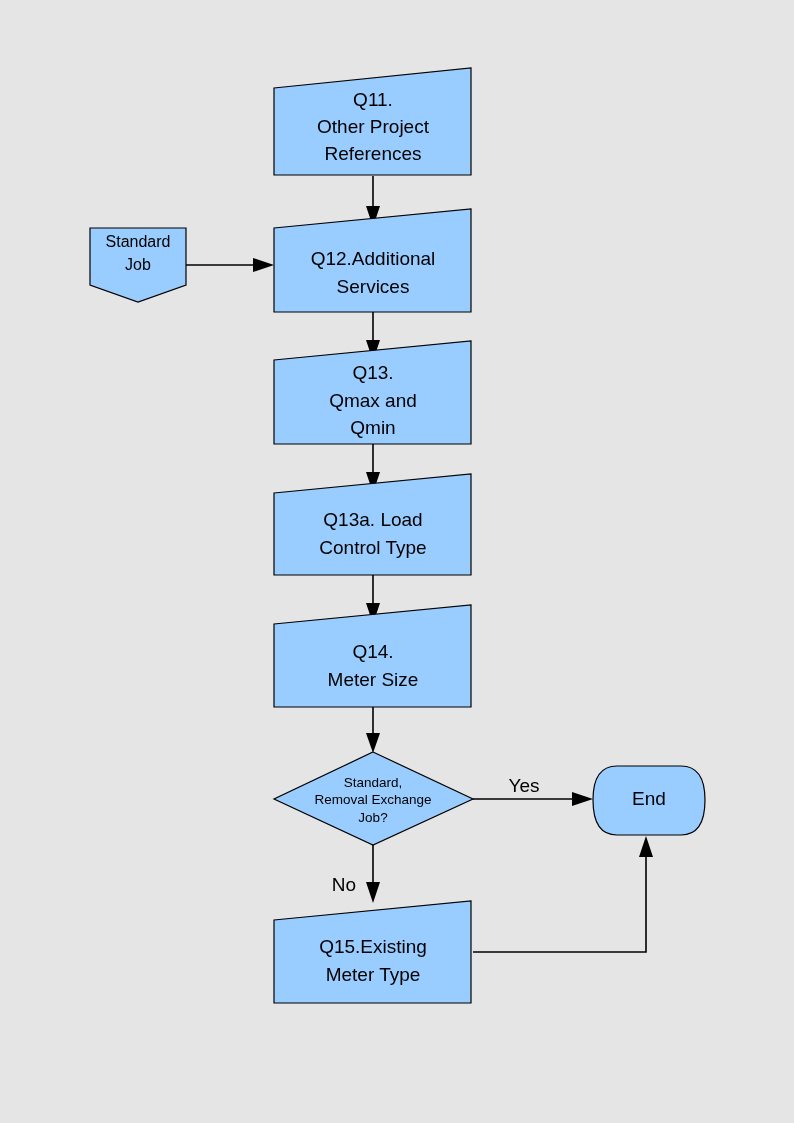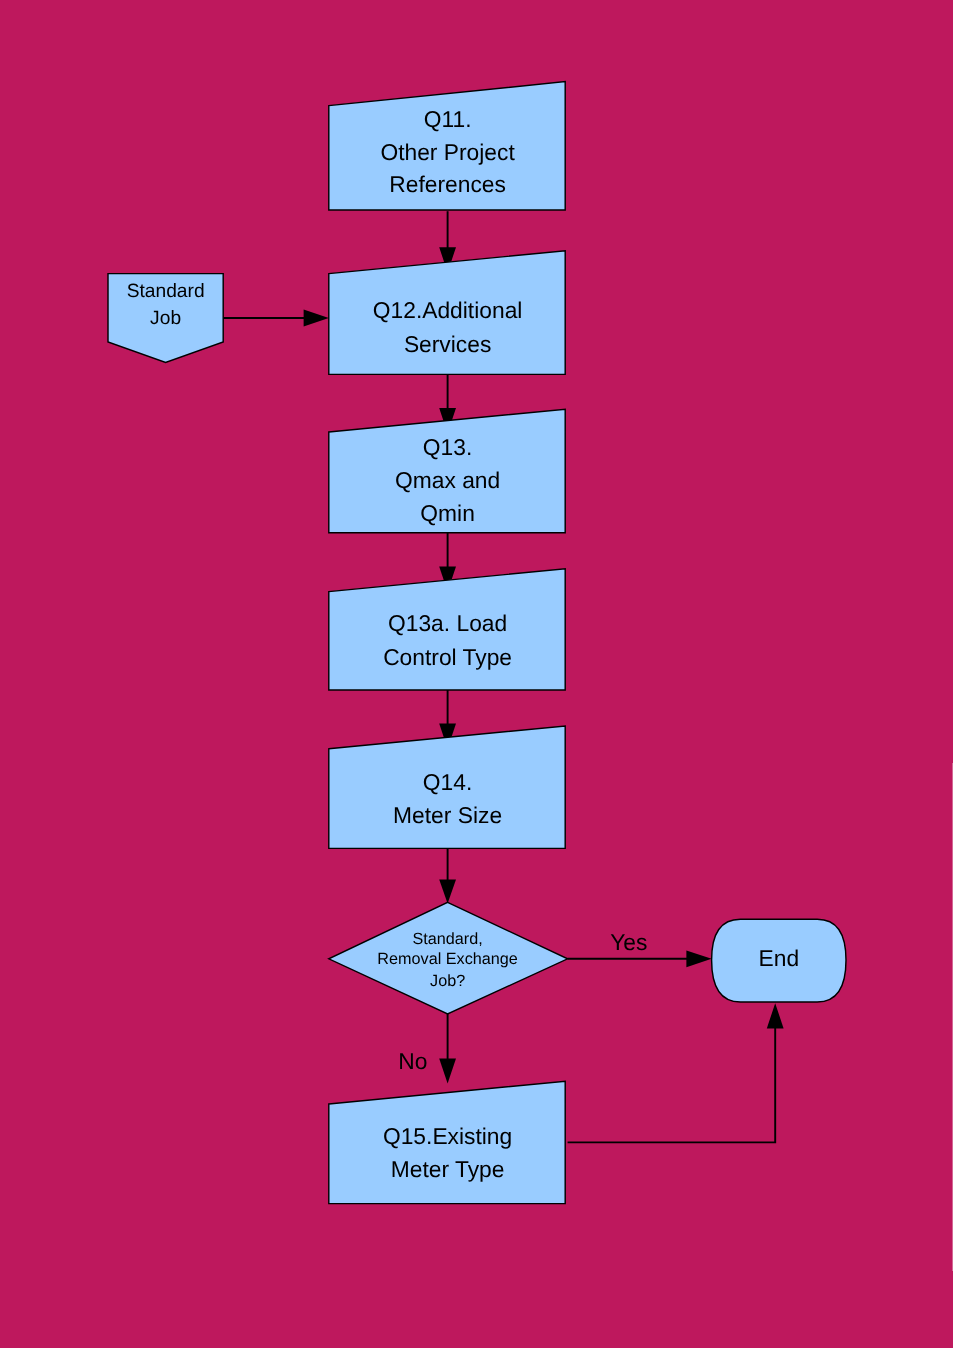--- a/index.html
+++ b/index.html
@@ -10,21 +10,21 @@
   body {
     width: 794px;
     height: 1123px;
     font-family: "Liberation Sans", sans-serif;
     overflow: hidden;
   }
   #flowchart-root {
     position: relative;
     width: 794px;
     height: 1123px;
-    background: #be185d;
+    background: #e5e5e5;
   }
   svg.diagram {
     display: block;
     width: 794px;
     height: 1123px;
   }
   .node-shape {
     fill: #99ccff;
     stroke: #000000;
     stroke-width: 1.2;

